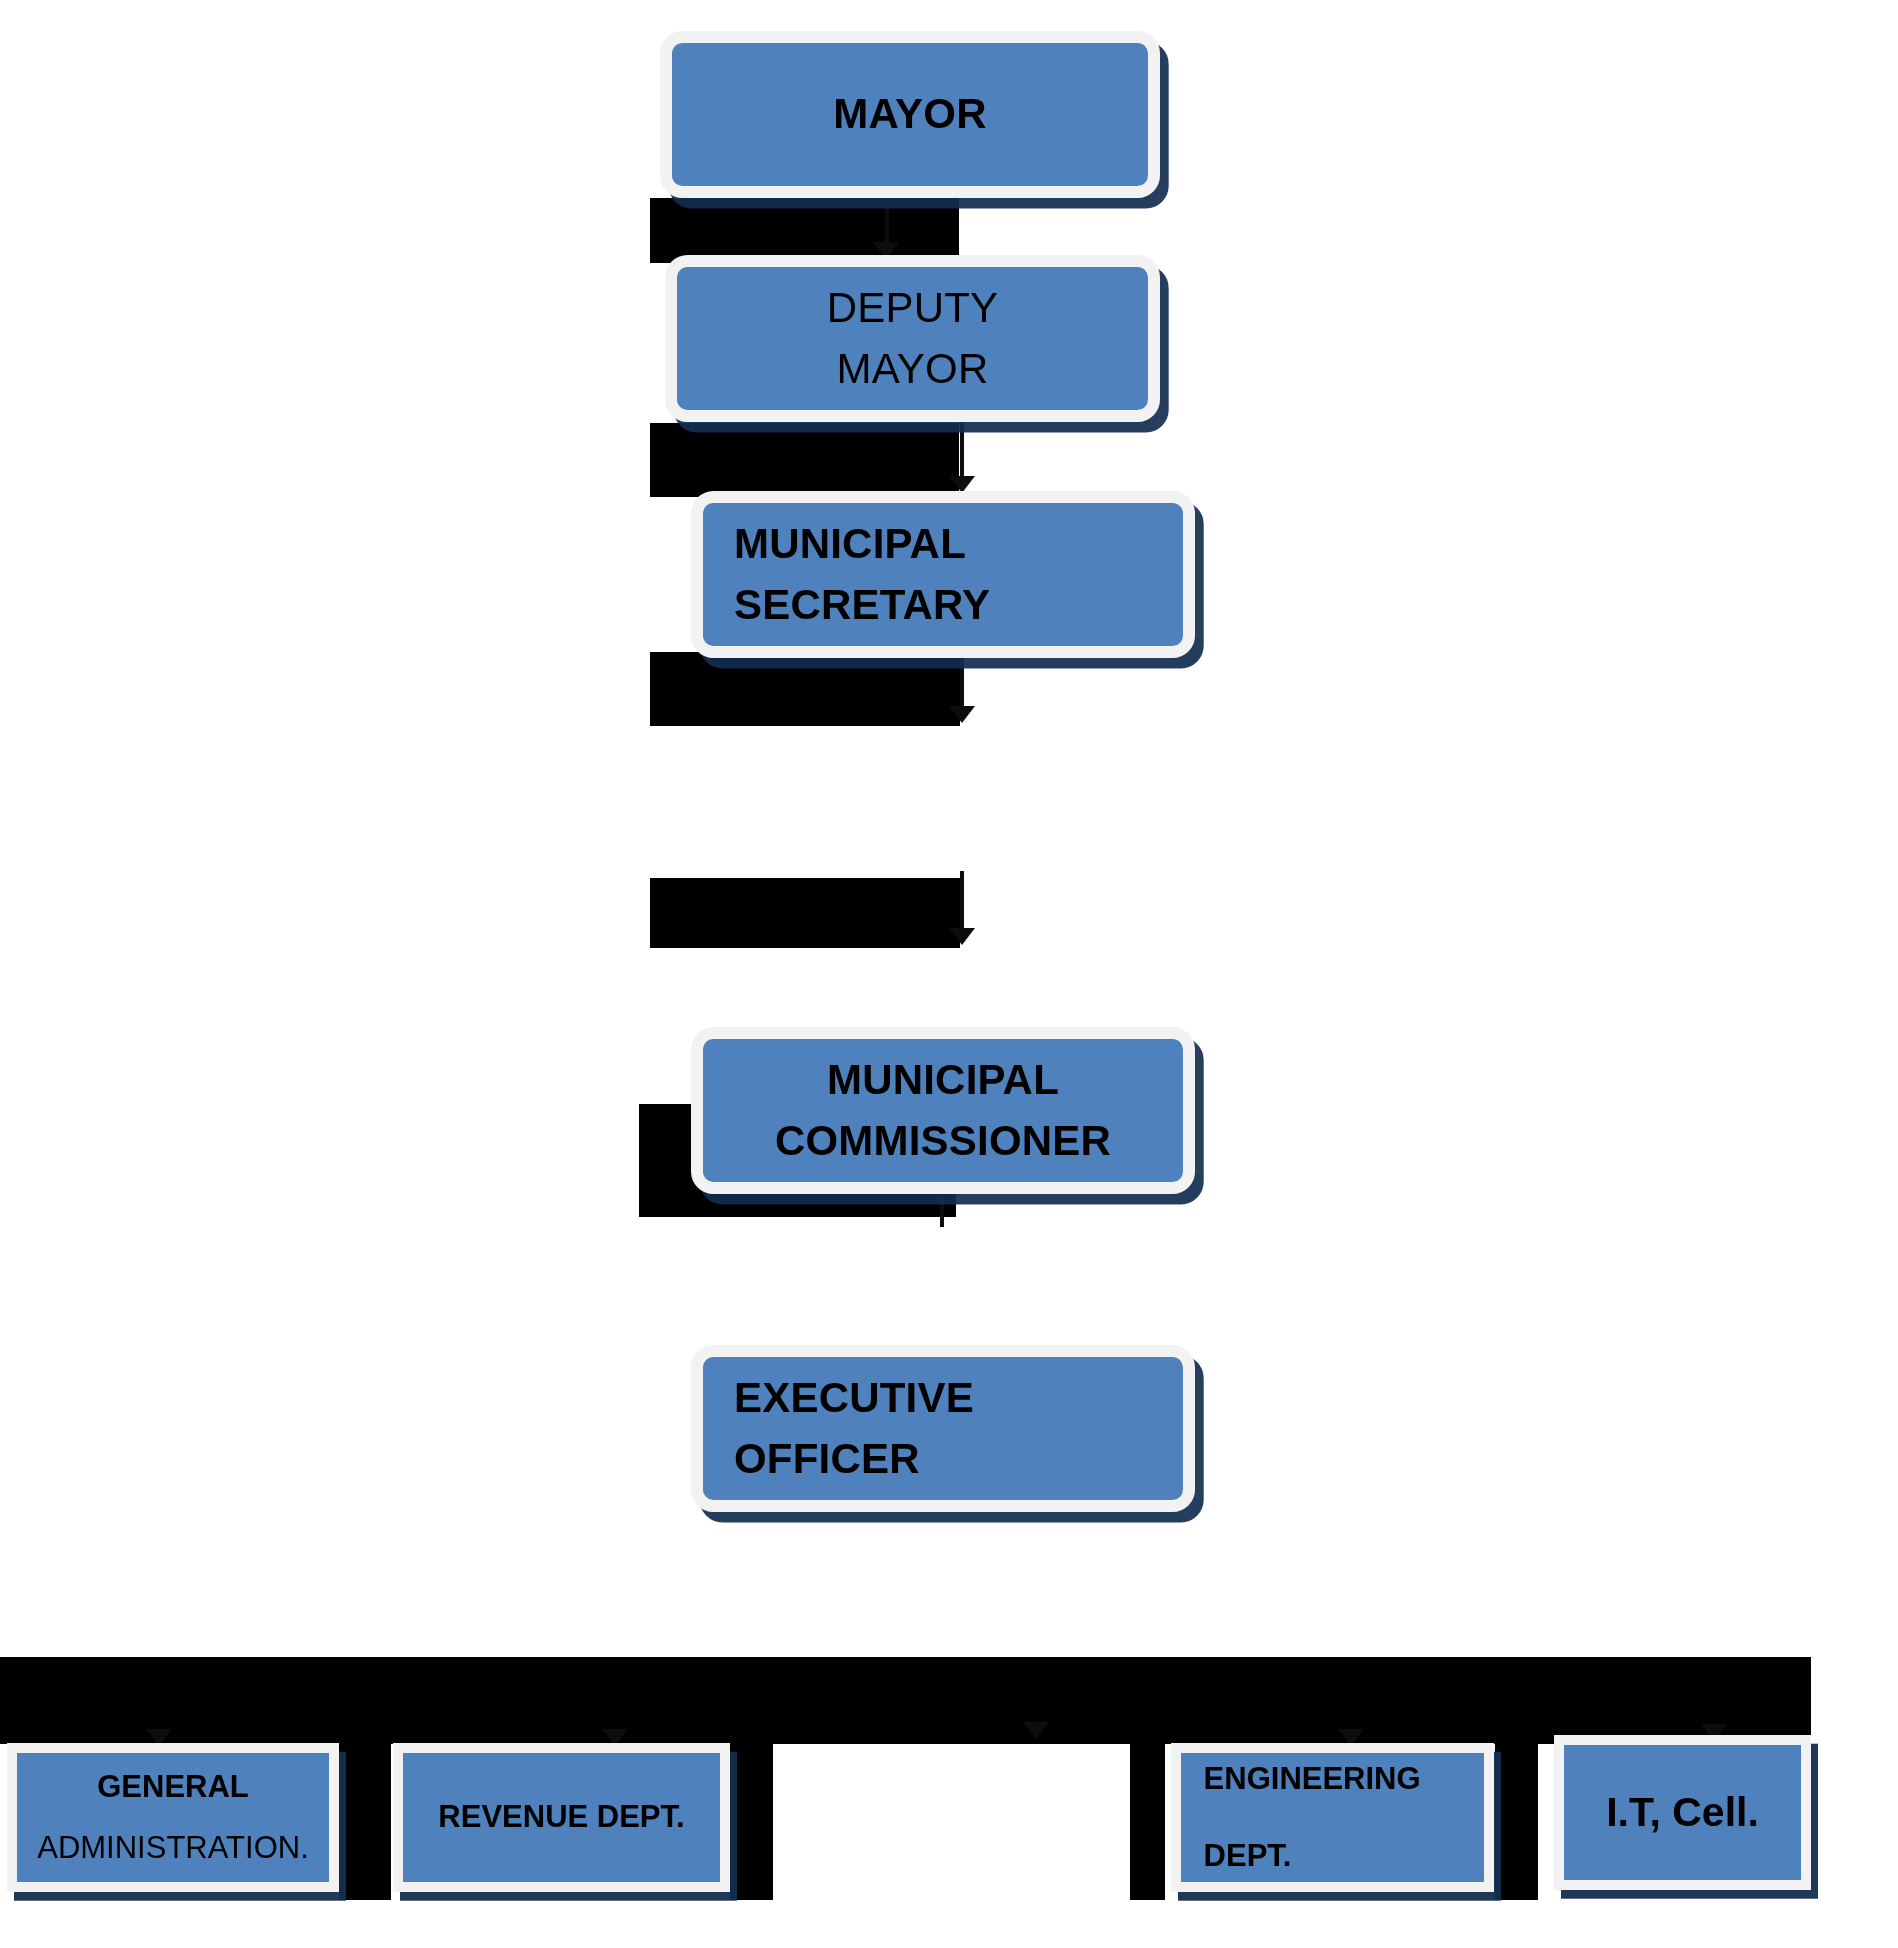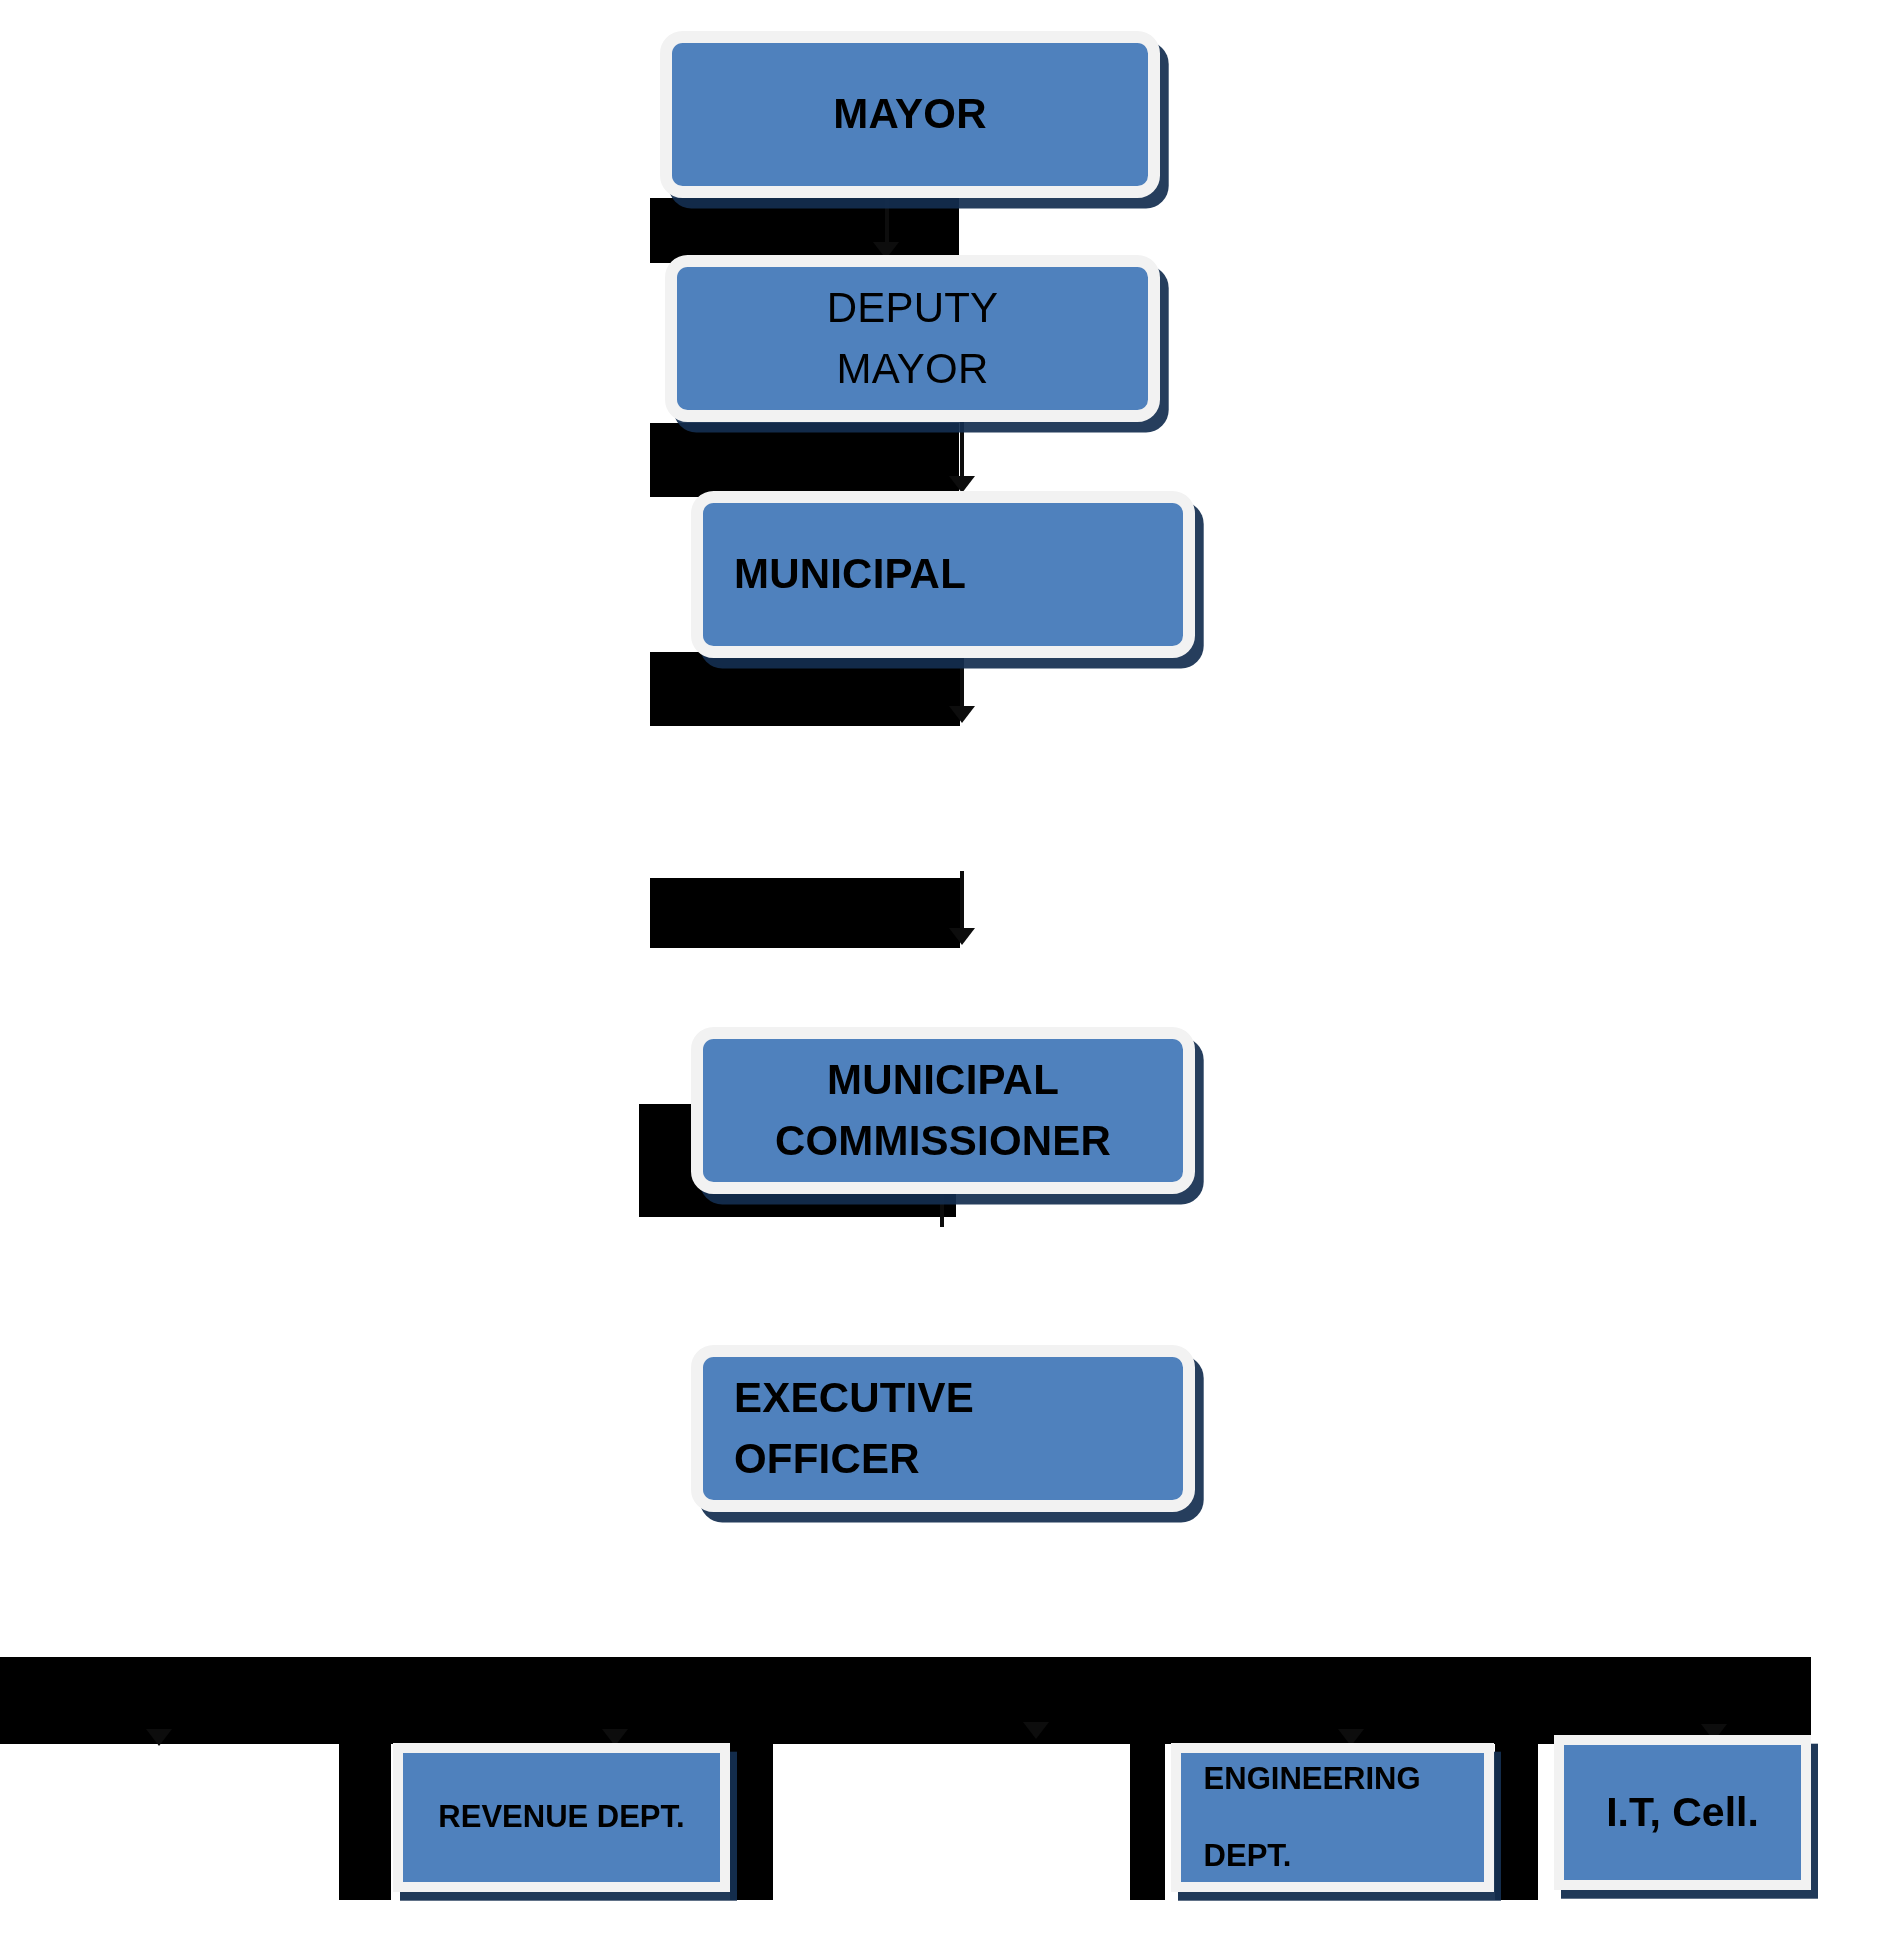--- a/index.html
+++ b/index.html
@@ -134,32 +134,37 @@
     <span class="ln">MAYOR</span>
   </div>
 
   <div class="node thin ctr" style="left:665px; top:255px; width:495px; height:167px;">
     <span class="ln">DEPUTY</span>
     <span class="ln">MAYOR</span>
   </div>
 
   <div class="node bold lft" style="left:691px; top:695px; width:504px; height:167px; top:491px;">
     <span class="ln">MUNICIPAL</span>
+    <span class="ln">SECRETARY</span>
   </div>
 
   <div class="node bold ctr" style="left:691px; top:1027px; width:504px; height:167px;">
     <span class="ln">MUNICIPAL</span>
     <span class="ln">COMMISSIONER</span>
   </div>
 
   <div class="node bold lft" style="left:691px; top:1345px; width:504px; height:167px;">
     <span class="ln">EXECUTIVE</span>
     <span class="ln">OFFICER</span>
   </div>
 
+  <div class="dept ctr" style="left:7px; top:1743px; width:332px; height:149px;">
+    <span class="ln b">GENERAL</span>
+    <span class="ln r">ADMINISTRATION.</span>
+  </div>
 
   <div class="dept ctr" style="left:393px; top:1743px; width:337px; height:149px;">
     <span class="ln b">REVENUE DEPT.</span>
   </div>
 
 
   <div class="dept" style="left:1171px; top:1743px; width:323px; height:149px;gap:16px;">
     <span class="ln b">ENGINEERING</span>
     <span class="ln b">DEPT.</span>
   </div>

